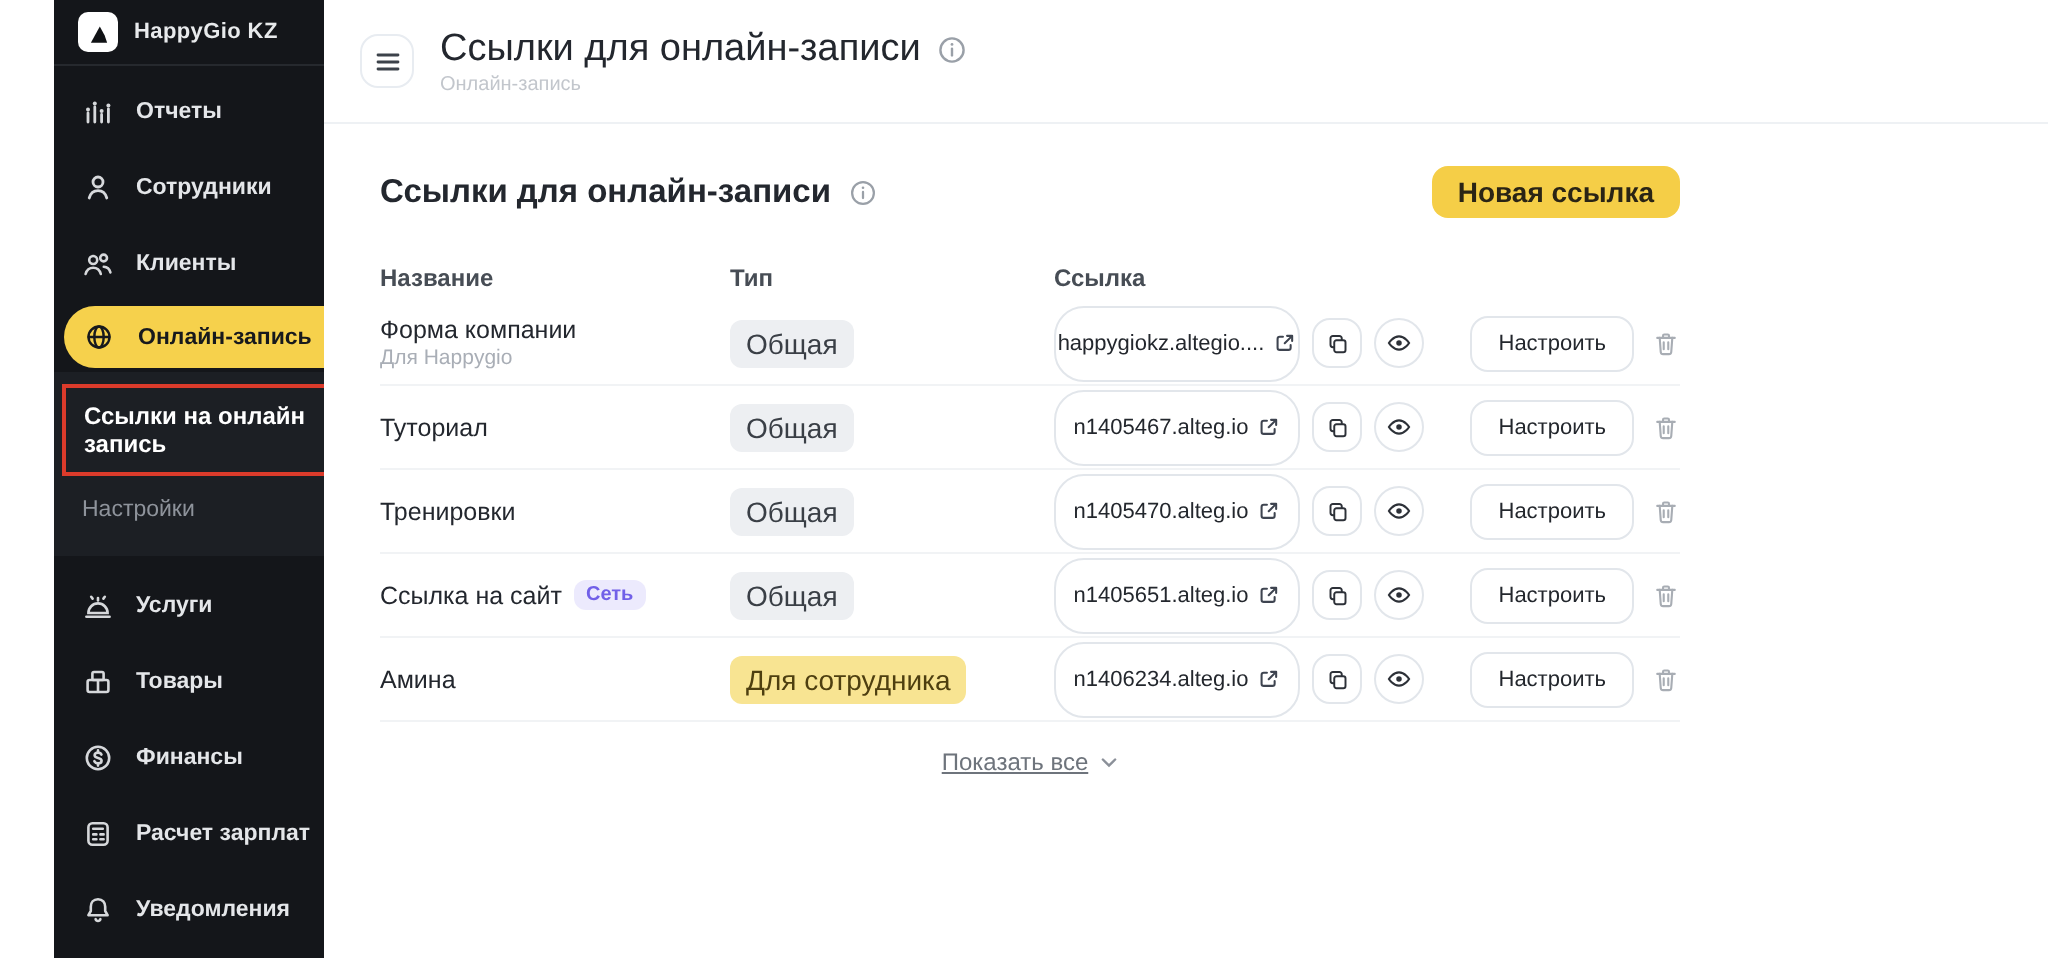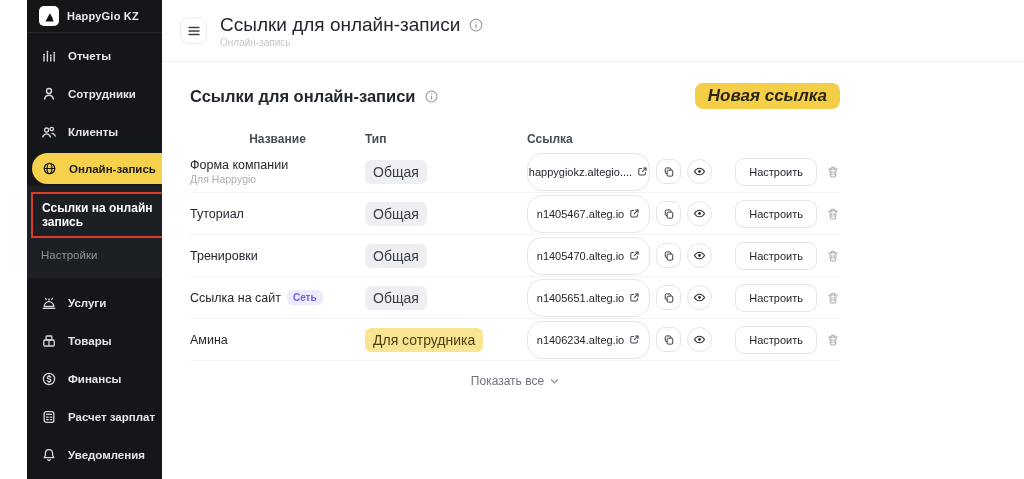--- a/index.html
+++ b/index.html
@@ -44,26 +44,26 @@
   .page-title { font-size:19px; font-weight:500; color:#23272e; }
   .info-icon { color:#9aa0a8; margin-left:8px; display:flex; }
   .breadcrumb { font-size:10px; color:#c2c6cc; margin-top:1px; }
 
   .content { margin-left:28px; width:650px; }
   .section-head { display:flex; align-items:center; justify-content:space-between;
     margin-top:21px; }
   .section-title-row { display:flex; align-items:center; }
   .section-title { font-size:16.5px; font-weight:700; color:#23272e; }
   .btn-primary { background:#f5ce47; border:none; border-radius:8px; height:26px;
-    padding:0 13px; font-size:17px; font-weight:600; color:#2a2415;
-    font-family:inherit; cursor:pointer;font-style:italic; }
+    padding:0 13px; font-size:14px; font-weight:600; color:#2a2415;
+    font-family:inherit; cursor:pointer; }
 
   .thead { display:flex; margin-top:18px; height:24px; align-items:center;
     font-size:12px; font-weight:600; color:#474d55; }
-  .col-name { width:175px;text-align:center; }
+  .col-name { width:175px; }
   .col-type { width:162px; }
   .col-link { flex:1; }
 
   .trow { display:flex; align-items:center; height:42px; border-bottom:1px solid #f1f3f5; }
   .trow:last-of-type { border-bottom:none; }
   .cell-name { width:175px; }
   .row-name { font-size:12.5px; color:#23272e; font-weight:500; display:flex; align-items:center; }
   .row-sub { font-size:10.5px; color:#a9aeb6; margin-top:1px; }
   .net-badge { background:#eceafd; color:#7160e8; font-size:10px; font-weight:600;
     border-radius:6px; padding:2px 6px; margin-left:6px; }
@@ -80,21 +80,21 @@
     background:#fff; display:flex; align-items:center; justify-content:center;
     color:#2d3138; margin-left:6px; cursor:pointer; }
   .icon-btn.round { border-radius:13px; }
   .spacer { flex:1; }
   .btn-configure { height:28px; border:1px solid #e2e6eb; border-radius:9px;
     background:#fff; padding:0 13px; font-size:11px; color:#23272d;
     font-family:inherit; cursor:pointer; }
   .trash-btn { margin-left:9px; color:#a8adb4; display:flex; cursor:pointer; background:none; border:none; }
 
   .show-all { display:flex; align-items:center; justify-content:center; margin-top:13px;
-    font-size:12px; color:#6e747c; cursor:pointer; }
+    font-size:12px; color:#6e747c; cursor:pointer;text-decoration:underline; }
   .show-all .chev { margin-left:6px; color:#8b9099; display:flex; }
 </style>
 </head>
 <body>
 
 <div class="sidebar">
   <div class="sb-header">
     <div class="sb-logo">
       <svg width="13" height="13" viewBox="0 0 16 16">
           <polygon points="3,14 8.5,4 11.5,9.5 13,14" fill="#101215"></polygon>

